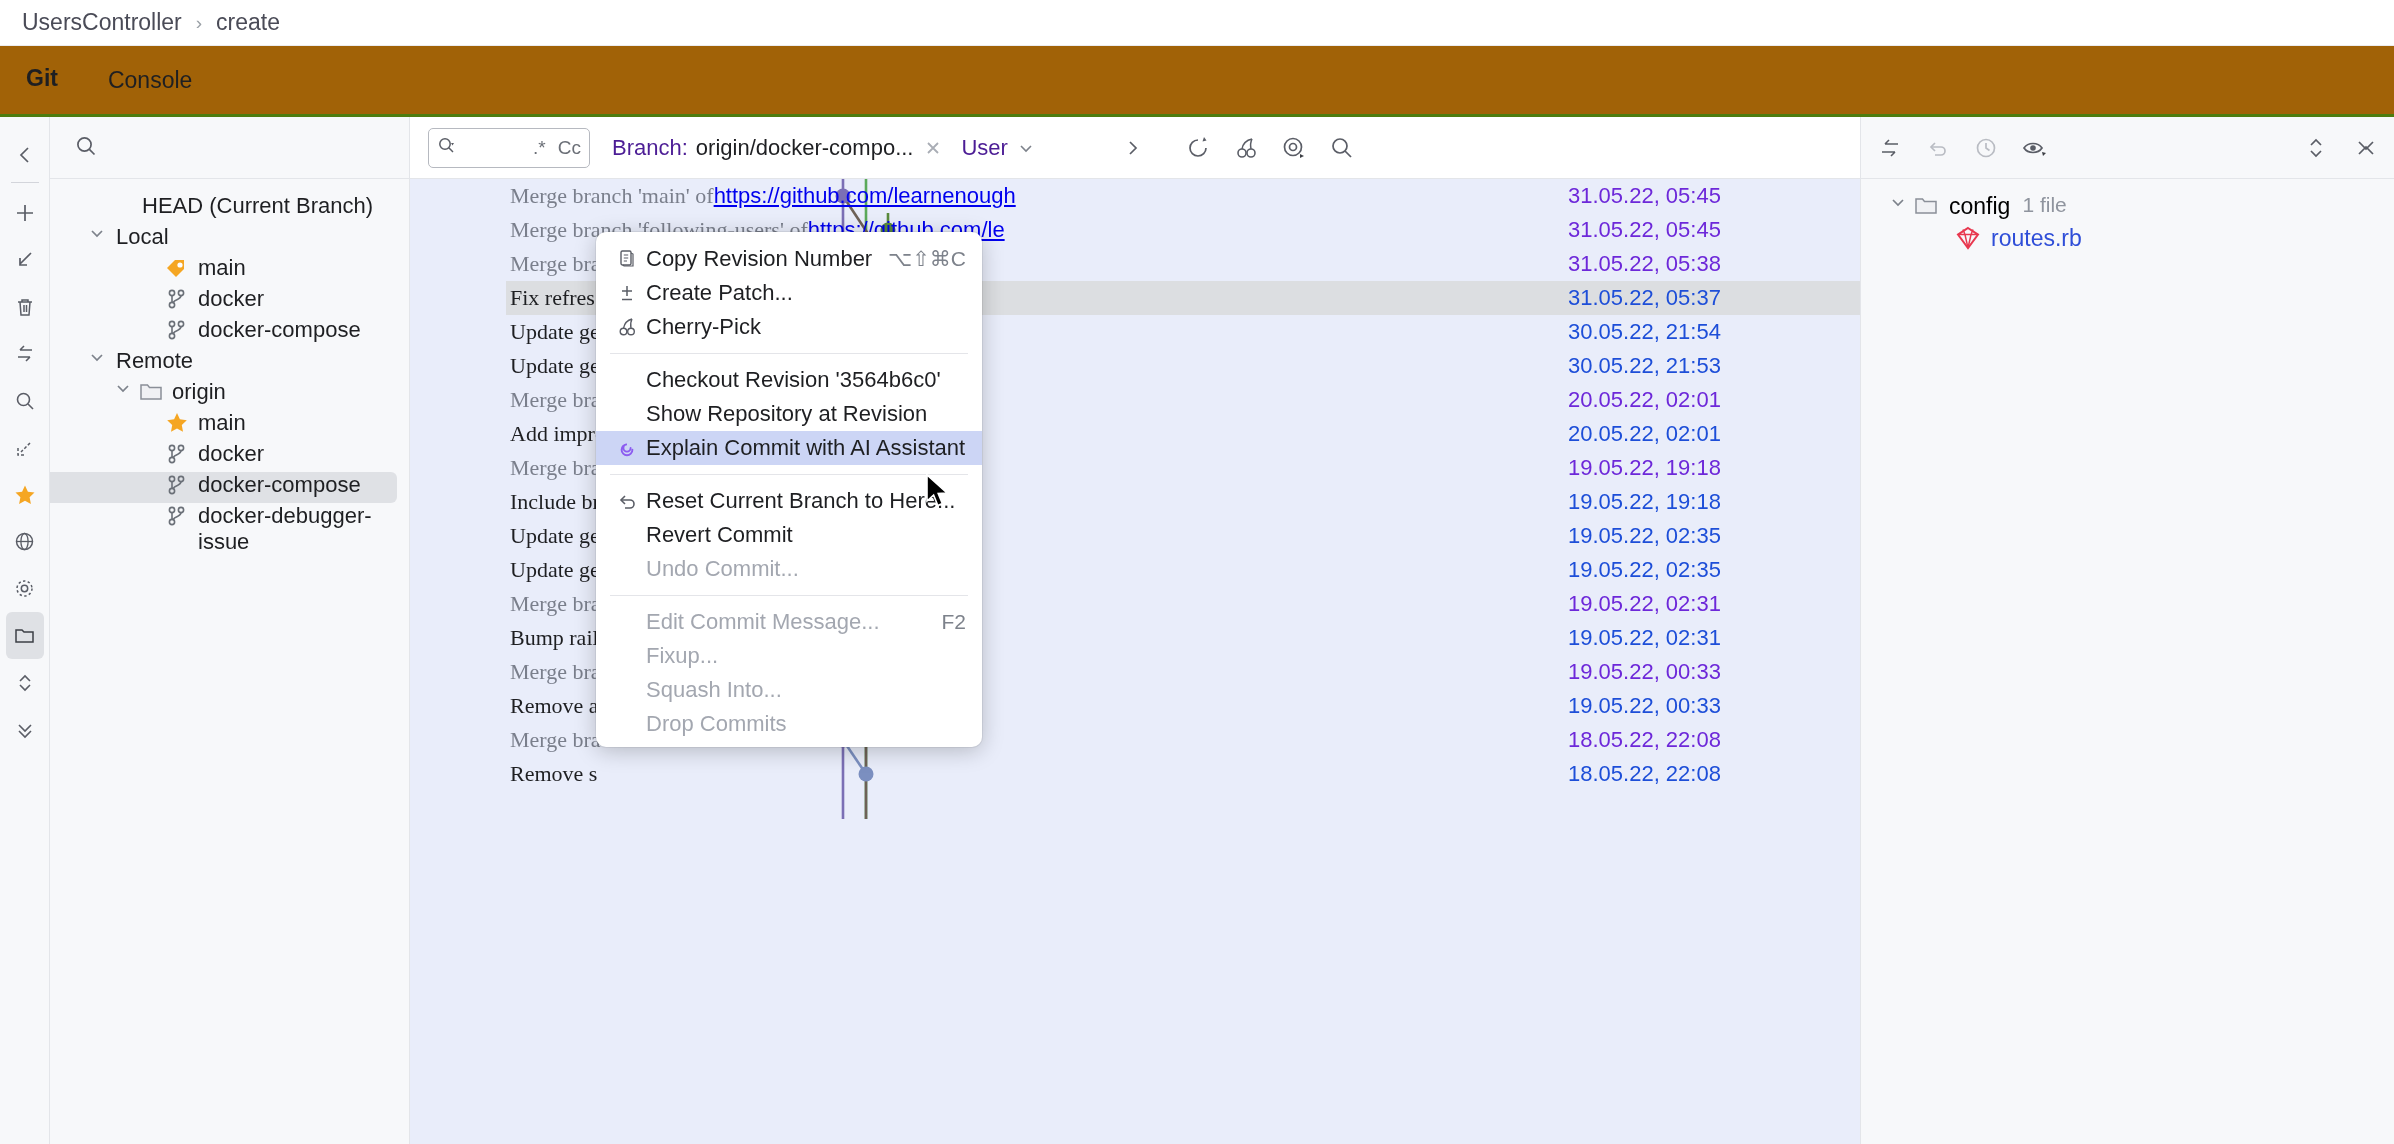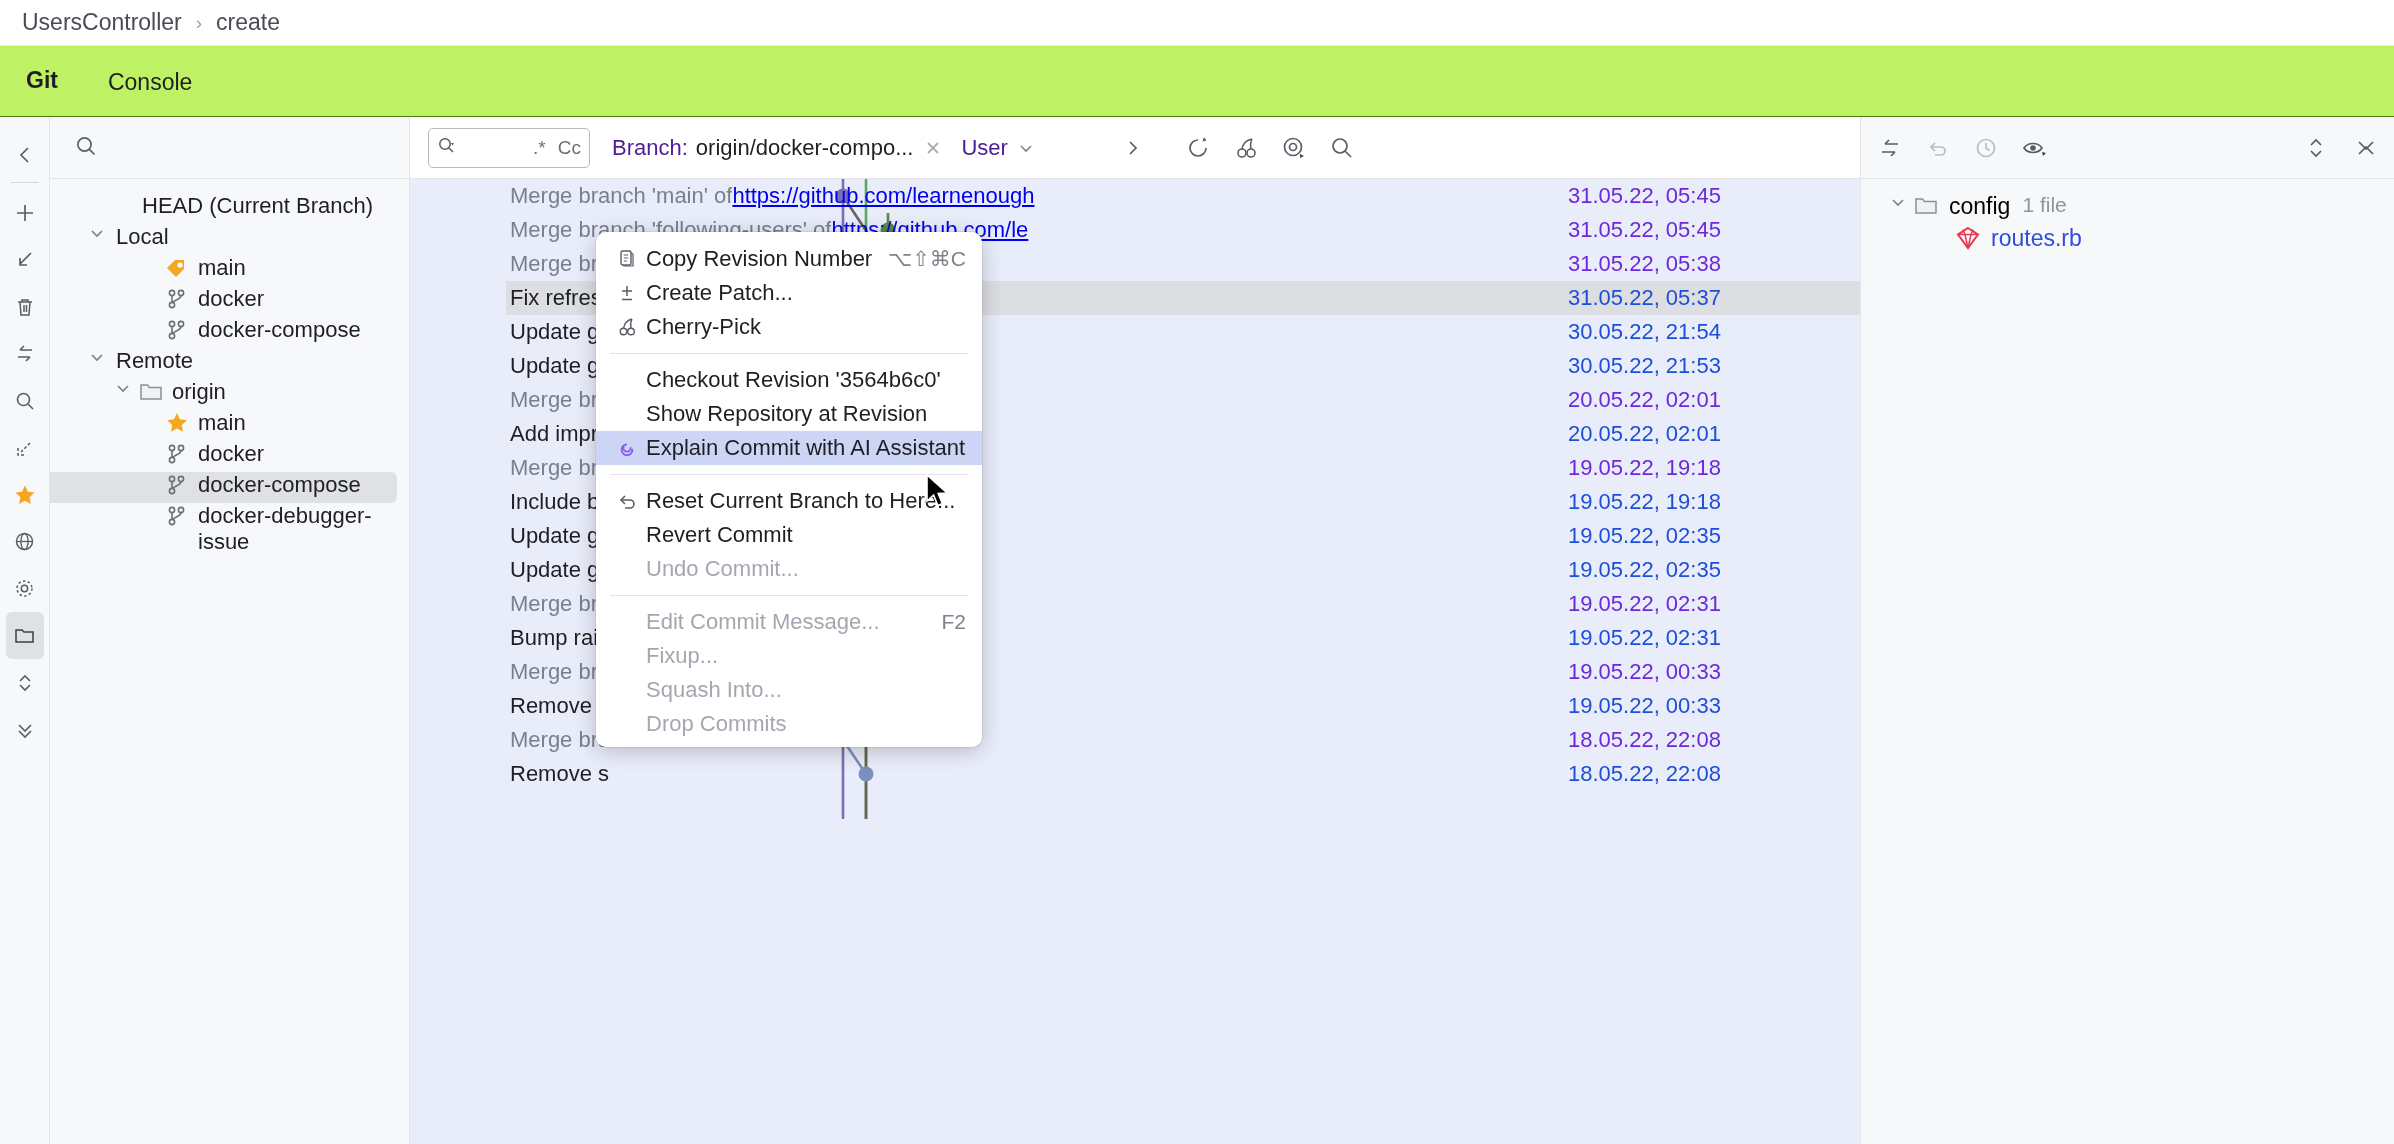--- a/index.html
+++ b/index.html
@@ -15,23 +15,23 @@
   .breadcrumb-bar {
     height: 46px; display: flex; align-items: center;
     padding-left: 22px; background: #ffffff;
     border-bottom: 1px solid #ebecf0;
   }
   .crumb { font-size: 23px; color: #4a4b57; }
   .crumb-sep { font-size: 19px; color: #9aa0a6; margin: 0 14px; }
 
   
   .tabbar {
-    height: 71px; background: #bef264;
+    height: 71px; background: #a16207;
     display: flex; align-items: flex-end;
-    border-bottom: 1px solid #4d7c0f;
+    border-bottom: 3px solid #4d7c0f;
   }
   .tool-title {
     font-size: 23px; font-weight: bold; color: #1e1f22;
     padding: 0 26px 22px 26px;
   }
   .tab {
     font-size: 23px; color: #1e1f22;
     padding: 0 24px 20px 24px; position: relative; cursor: default;
   }
   .tab.active::after {
@@ -91,21 +91,21 @@
   .log-rows { position: relative; flex: 1; overflow: hidden; background: #e9edfa; }
   .row {
     height: 34px; display: flex; align-items: center; position: relative;
     font-size: 22px; white-space: nowrap;
   }
   .row.selected .msg-wrap { background: #dcdee1; }
   .msg-wrap {
     position: absolute; left: 96px; right: 0; top: 0; height: 34px;
     display: flex; align-items: center;
   }
-  .msg { margin-left: 4px; overflow: hidden; }
+  .msg { margin-left: 4px; overflow: hidden; font-family: Liberation Serif, serif; }
   .msg.muted { color: #7a7f8c; }
   .msg.strong { color: #1e1f22; }
   .date {
     position: absolute; right: 0; width: 300px; padding-left: 8px;
     font-size: 22px;
   }
   .date.muted { color: #6d28d9; }
   .date.strong { color: #1d4ed8; }
   .graph-svg { position: absolute; left: 0; top: 0; }
 

